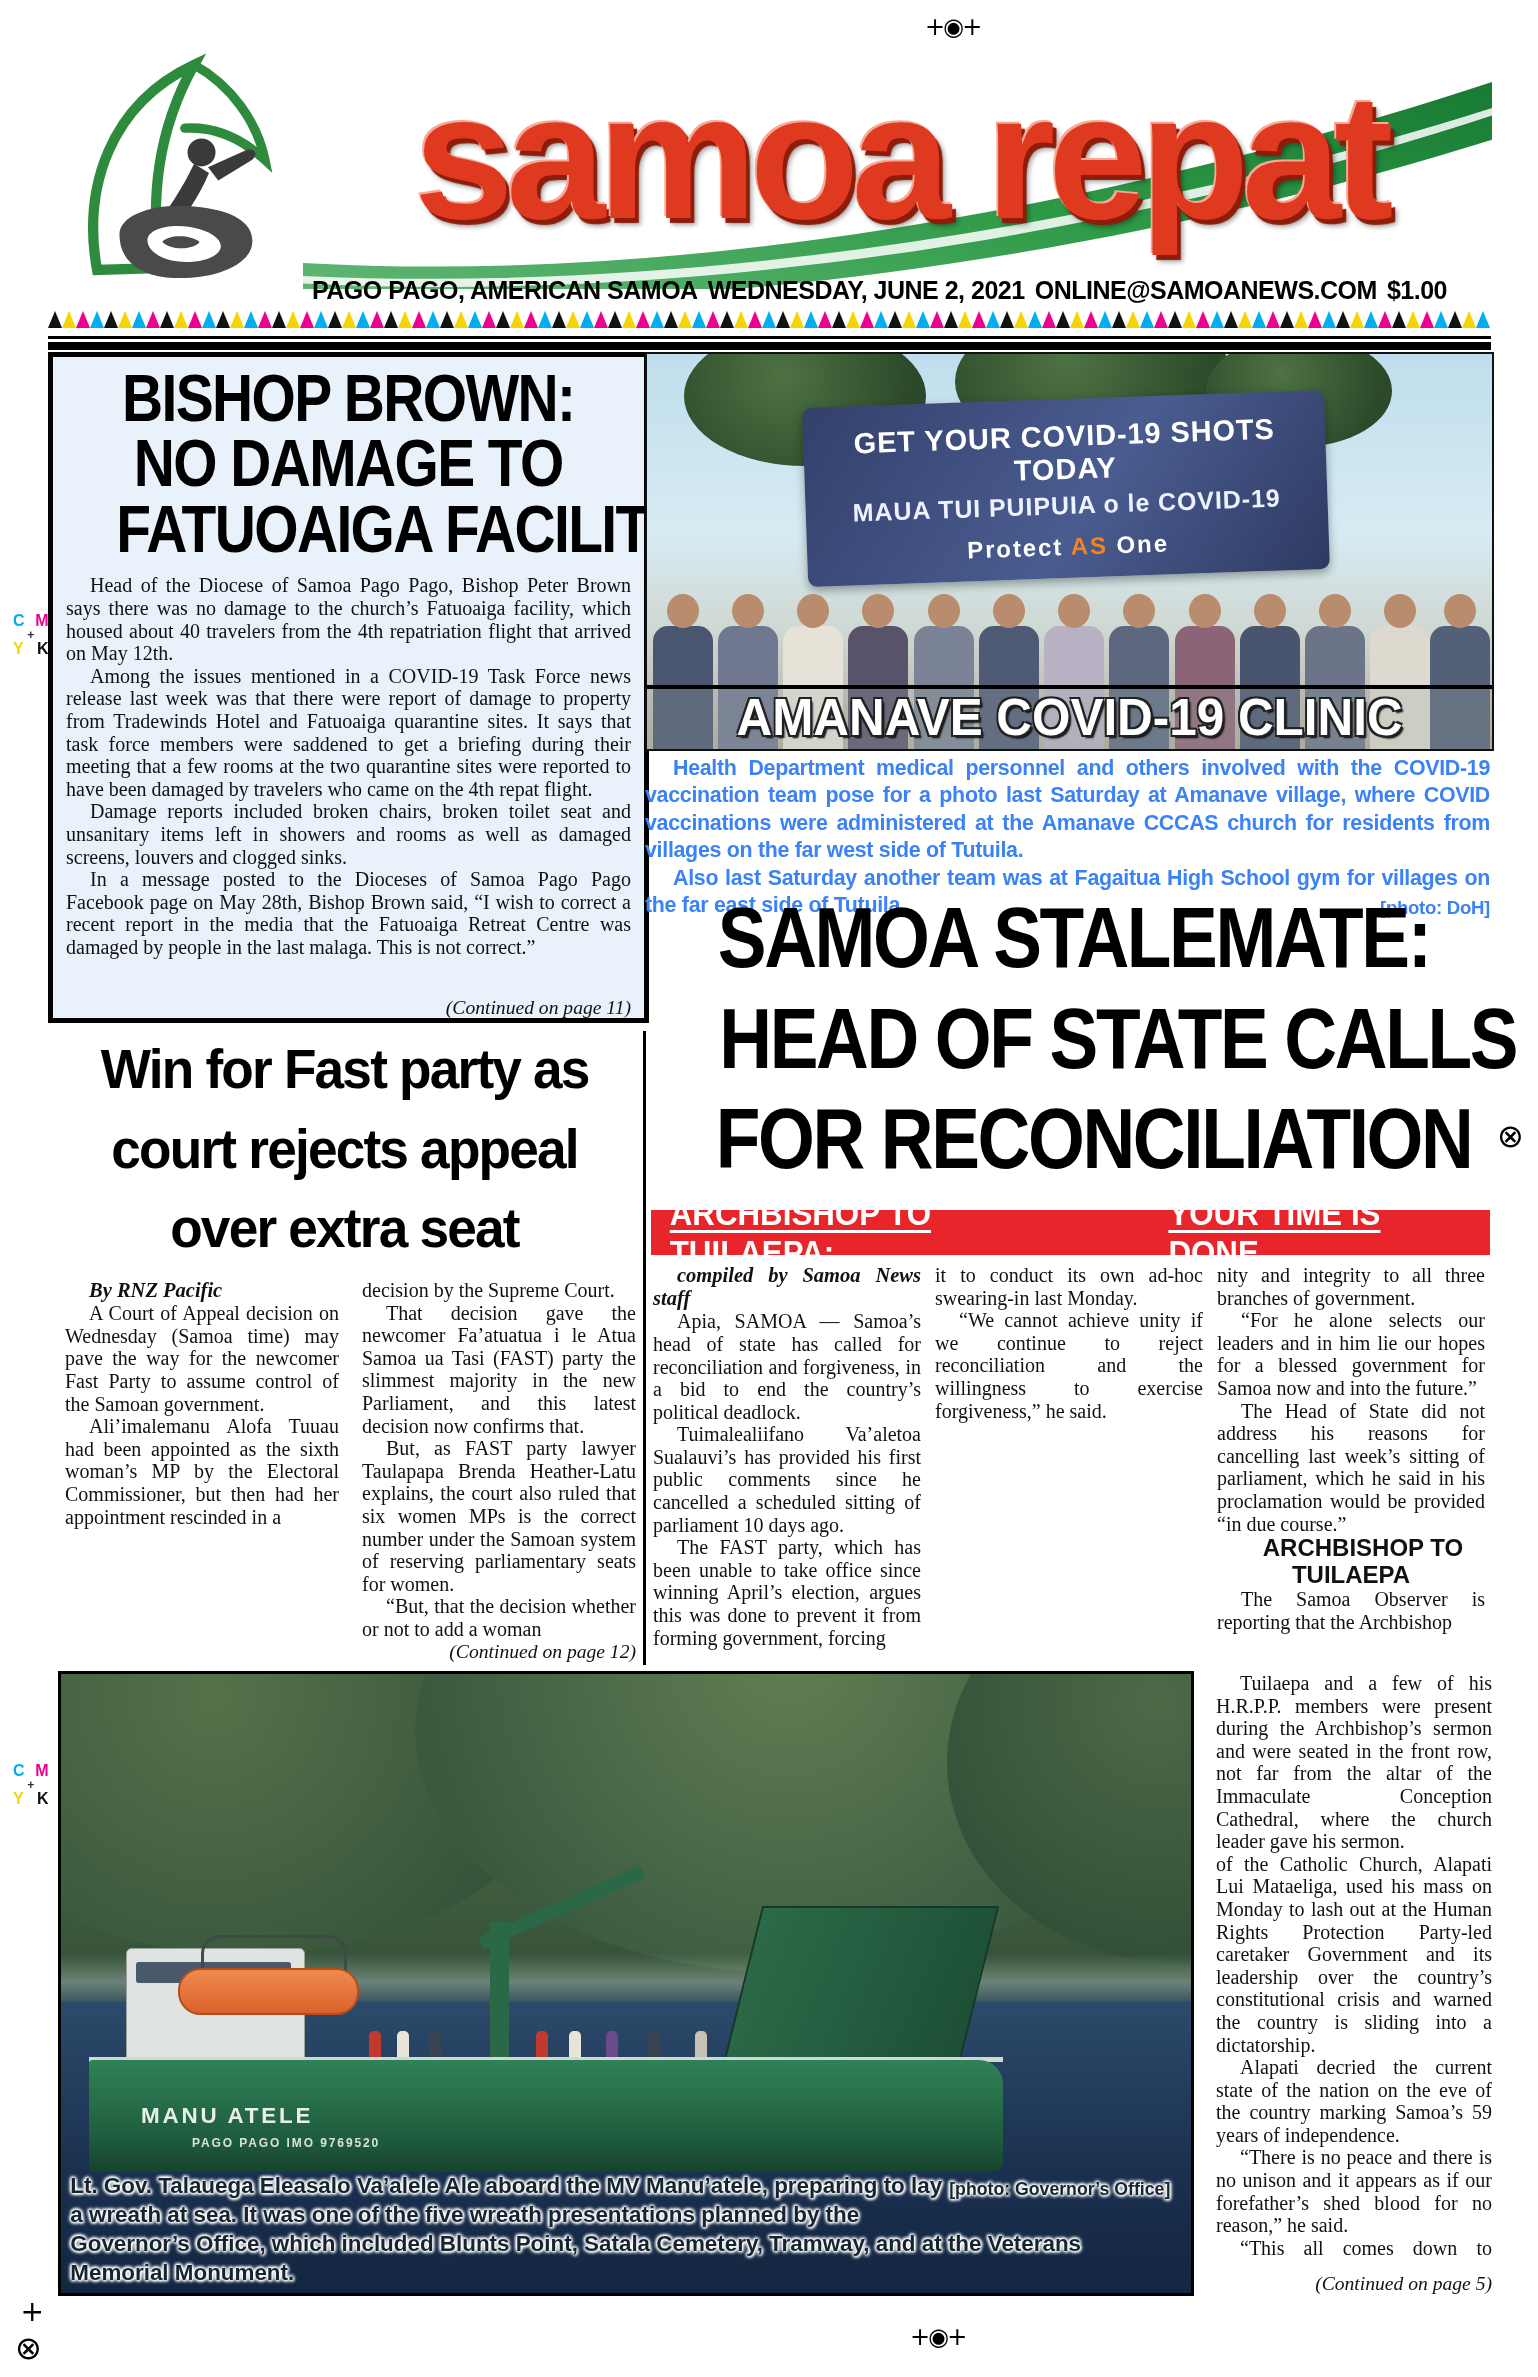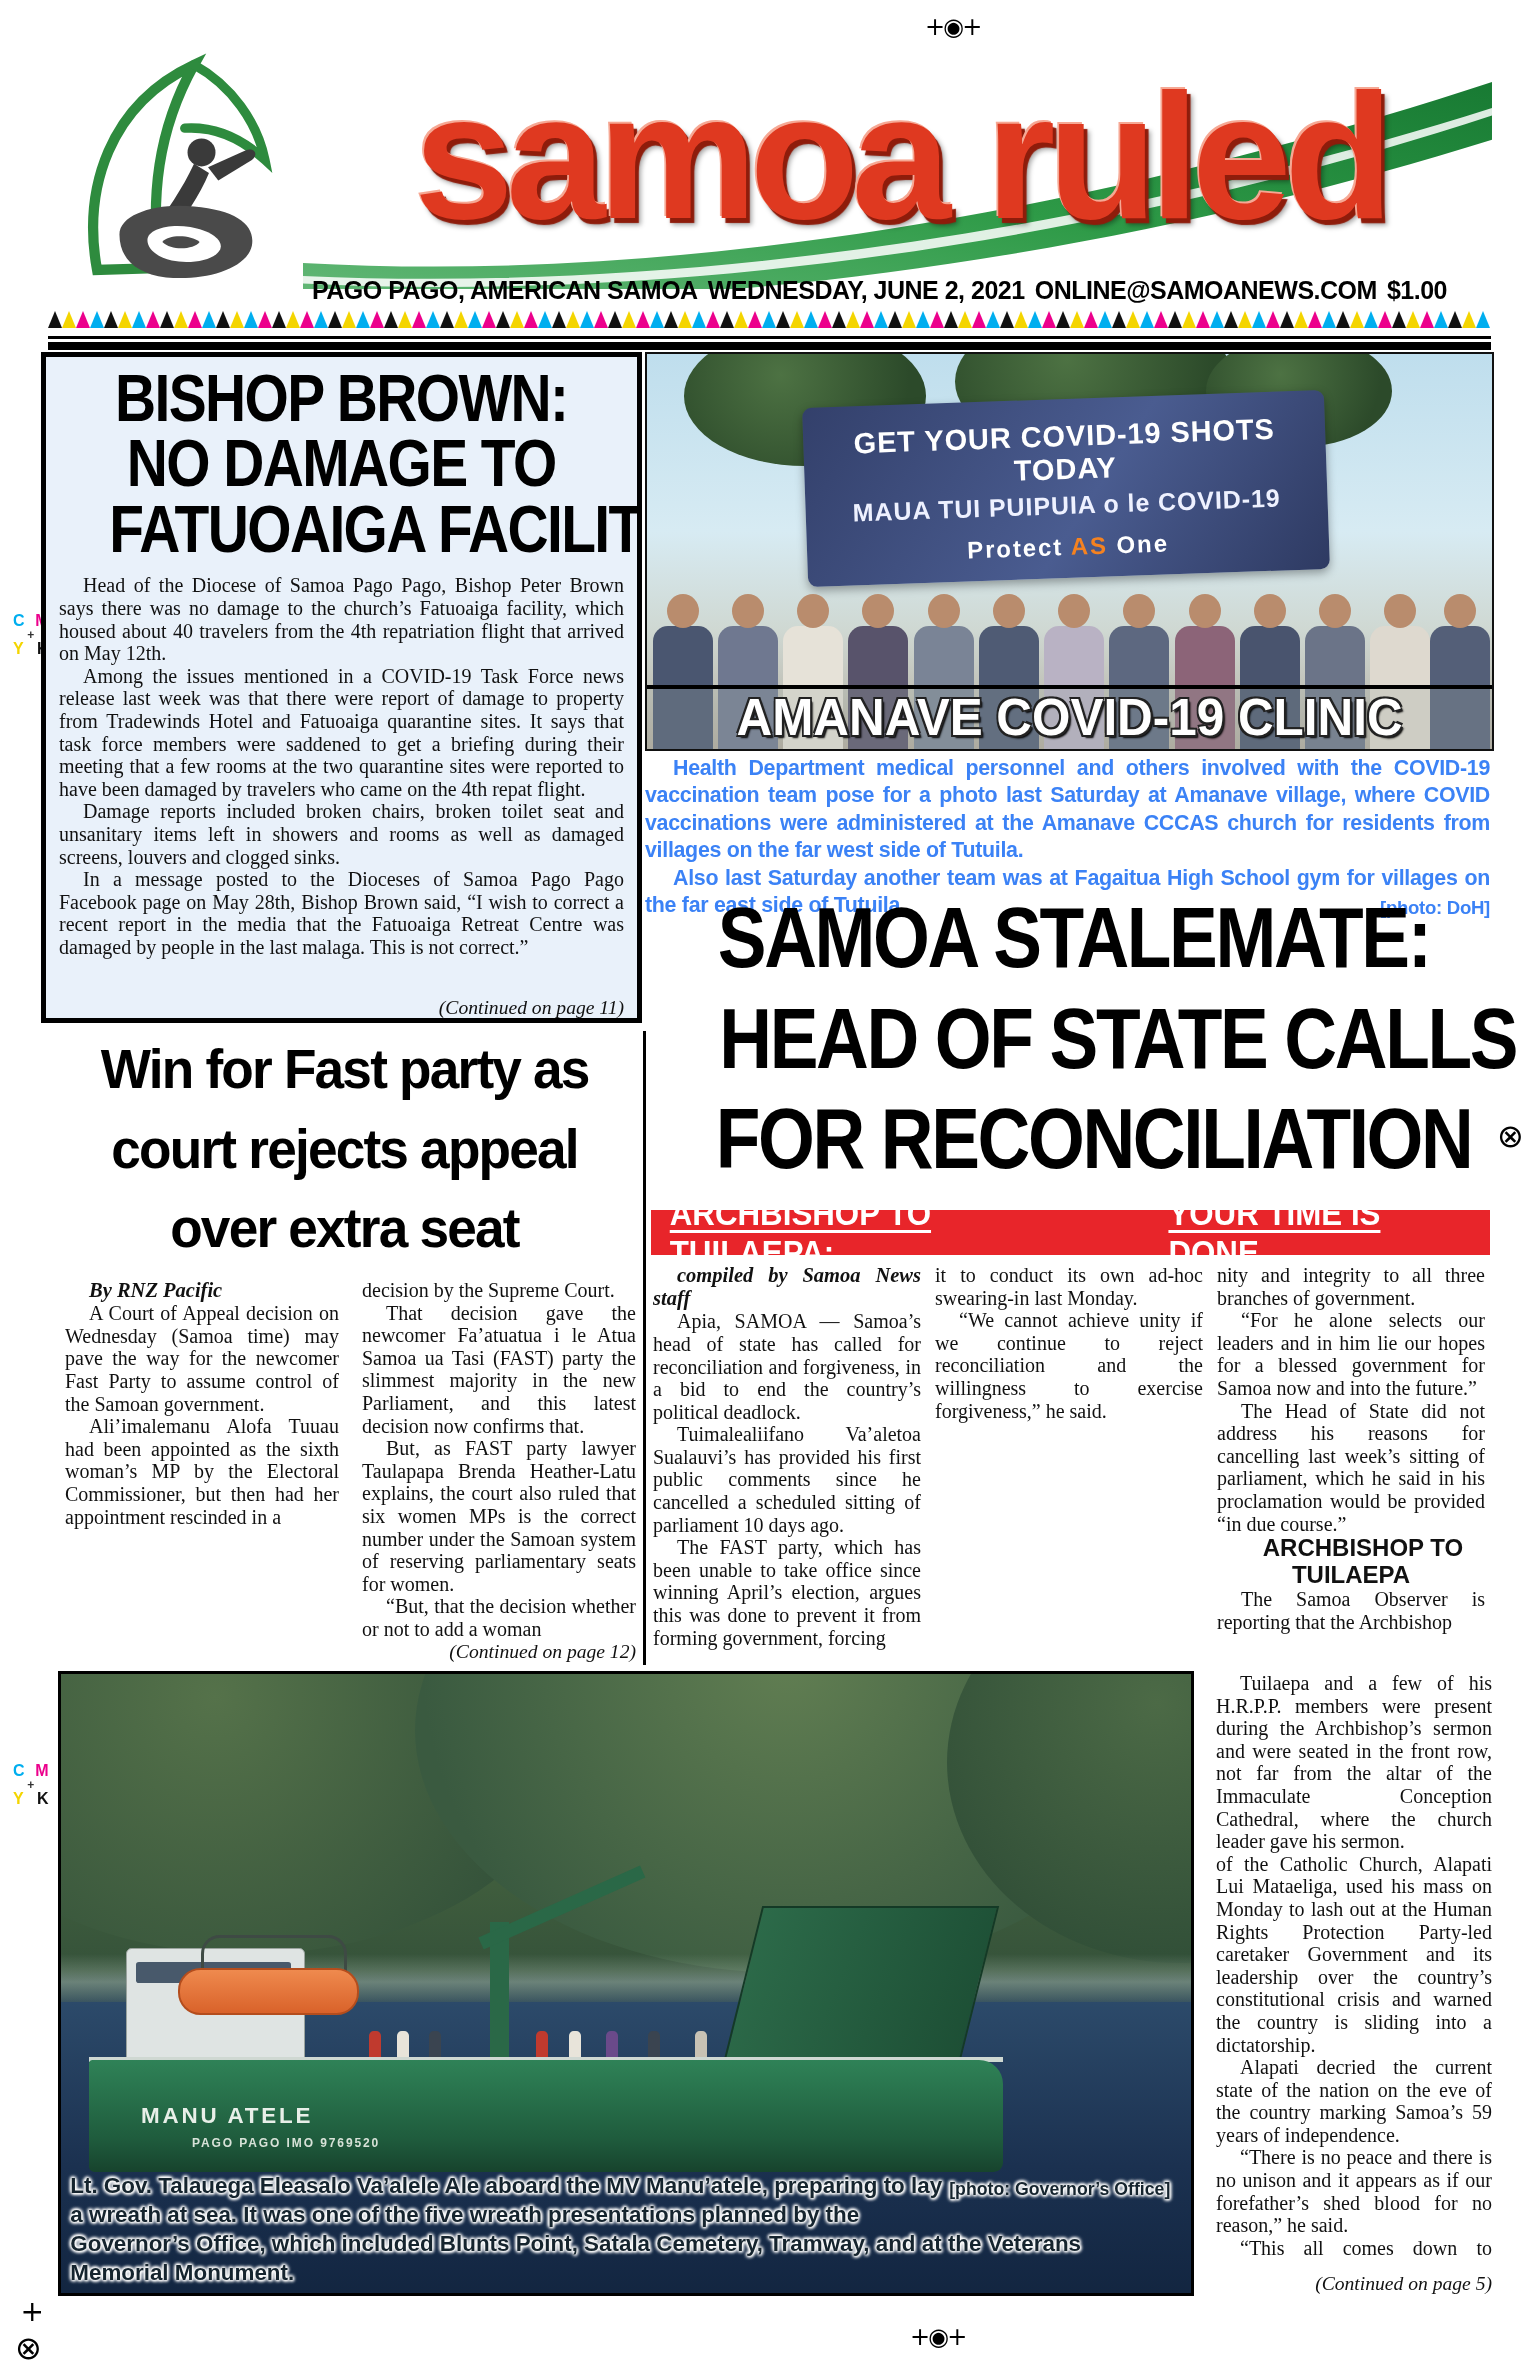--- a/index.html
+++ b/index.html
@@ -25,21 +25,21 @@
      font-family:"Liberation Sans",sans-serif;font-weight:bold;font-size:25px;color:#000;letter-spacing:-0.5px;}
   #triangle-strip{position:absolute;left:48px;top:311px;width:1443px;height:18.6px;display:flex;overflow:hidden;}
   #triangle-strip s{display:block;width:0;height:0;border-left:7px solid transparent;
      border-right:7px solid transparent;border-bottom:17.7px solid #000;flex:none;}
   .rule1{position:absolute;left:48px;top:336px;width:1443px;height:2.8px;background:#000;}
   .rule2{position:absolute;left:48px;top:342px;width:1443px;height:7.5px;background:#000;}
   
   .cond{display:inline-block;transform:scaleX(.85);transform-origin:50% 50%;white-space:nowrap;}
   .hline{text-align:center;font-family:"Liberation Sans",sans-serif;font-weight:bold;color:#000;}
   
-  #bishop-box{position:absolute;left:41px;top:352px;width:565px;height:653px;background:#e9f1fa;
+  #bishop-box{position:absolute;left:48px;top:352px;width:565px;height:653px;background:#e9f1fa;
      border:5.6px solid #000;padding:7.5px 13px 0 13px;overflow:hidden;}
   #bishop-box .hline{font-size:67px;line-height:.98;letter-spacing:-1.9px;}
   .bodytext{font-size:20px;line-height:1.13;text-align:justify;}
   .bodytext p{margin:0;text-indent:24px;}
   .continued{font-style:italic;font-size:19.6px;text-align:right;margin-top:1.9px;}
   #bishop-body{margin-top:13px;height:421px;overflow:hidden;}
   
   #fast-headline{position:absolute;left:48px;top:1029px;width:593px;}
   #fast-headline .hline{font-size:56px;line-height:1.42;letter-spacing:-1.9px;}
   #fast-headline .cond{transform:scaleX(.95);}
@@ -167,21 +167,21 @@
   <svg id="logo" width="254" height="235" viewBox="0 0 272 252">
     <path d="M46,238 C30,150 60,60 150,18 C110,90 104,160 112,236 Z" fill="#ffffff" stroke="#2e8b3e" stroke-width="11"></path>
     <path d="M150,18 C190,40 218,80 226,120 C200,96 170,84 140,86" fill="none" stroke="#2e8b3e" stroke-width="10" stroke-linecap="round"></path>
     <circle cx="158" cy="112" r="15" fill="#3a3a3a"></circle>
     <path d="M150,124 C138,150 120,176 104,198 L122,204 C140,182 156,158 166,134 Z" fill="#3a3a3a"></path>
     <path d="M165,128 L205,110 C214,106 220,114 212,120 L176,142 Z" fill="#3a3a3a"></path>
     <path d="M70,200 C70,178 110,166 150,170 C196,174 216,190 212,212 C206,238 160,250 120,246 C86,242 70,224 70,200 Z" fill="#4a4a4a"></path>
     <path d="M100,206 C100,194 124,188 146,192 C168,196 182,206 178,216 C172,228 146,232 126,228 C110,224 100,216 100,206 Z" fill="#ffffff"></path>
     <path d="M116,208 C122,200 146,200 156,208 C150,216 126,218 116,208 Z" fill="#4a4a4a"></path>
   </svg>
-  <div id="masthead-title">samoa ruled</div>
+  <div id="masthead-title">samoa repat</div>
 
   <div id="tagline">
     <span>PAGO PAGO, AMERICAN SAMOA</span>
     <span>WEDNESDAY, JUNE 2, 2021</span>
     <span>ONLINE@SAMOANEWS.COM</span>
     <span>$1.00</span>
   </div>
   <div id="triangle-strip">
       <s style="border-bottom-color: rgb(17, 17, 17);"></s>
       <s style="border-bottom-color: rgb(244, 213, 0);"></s>

